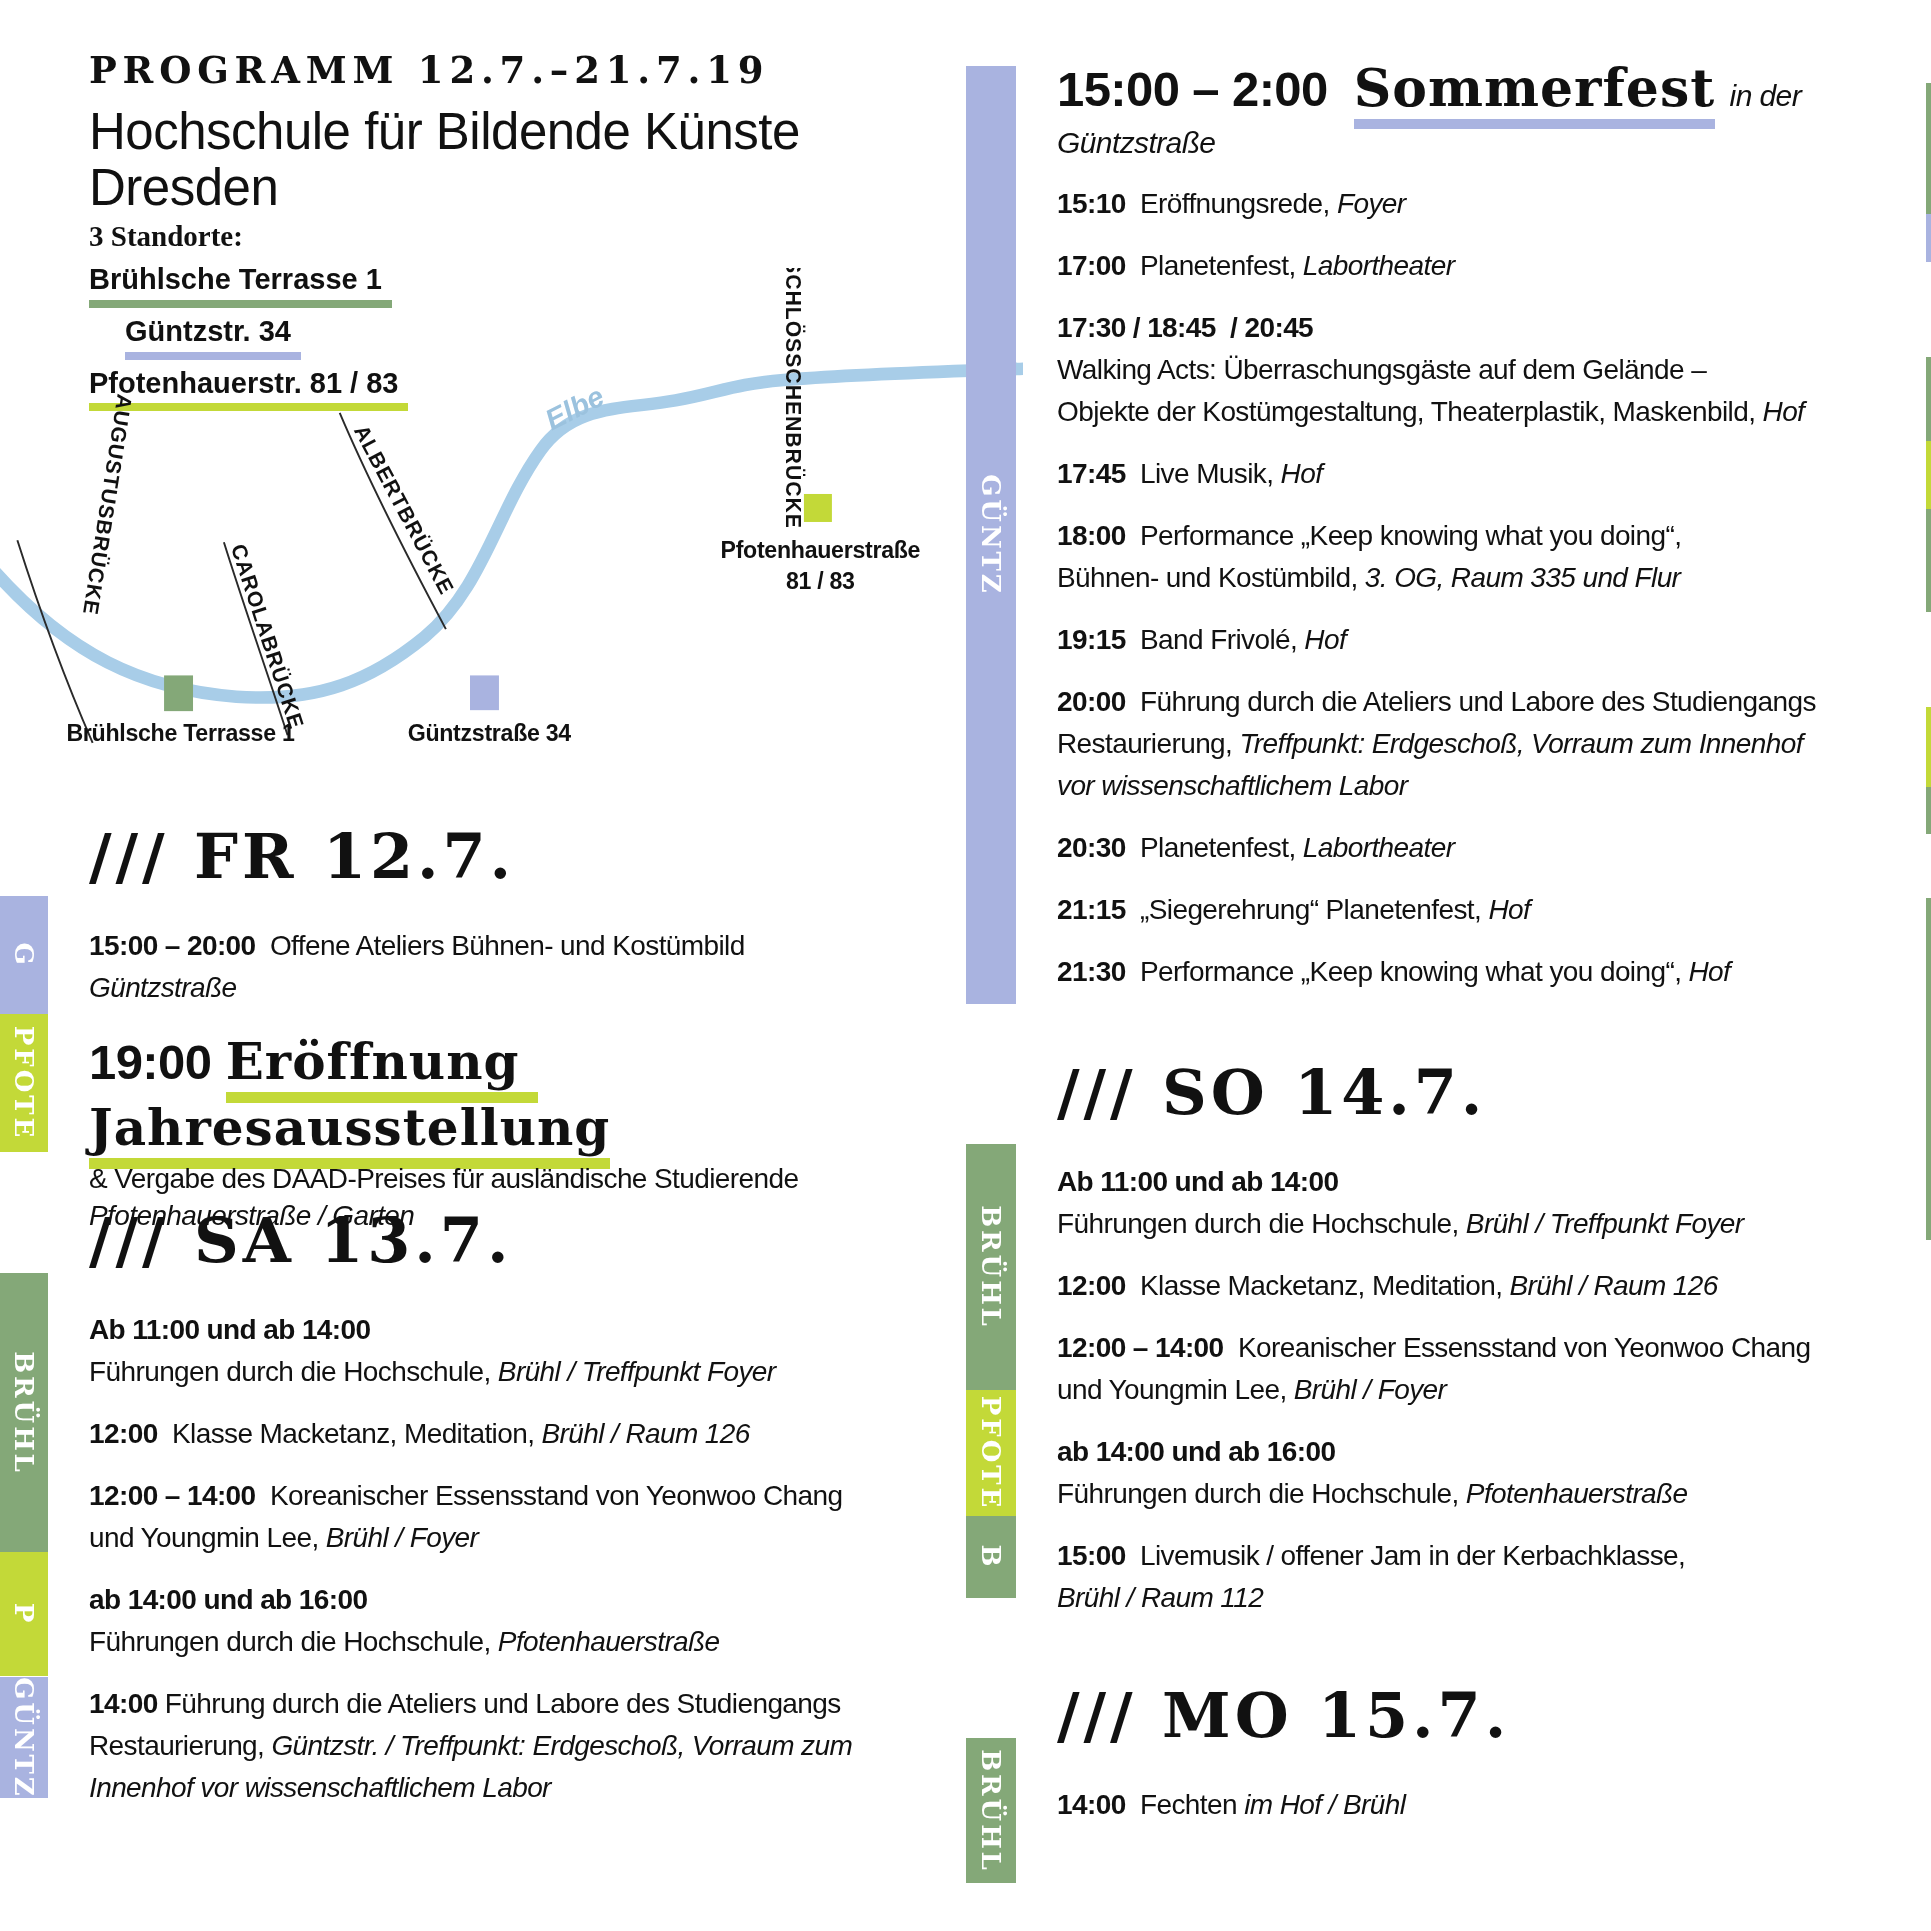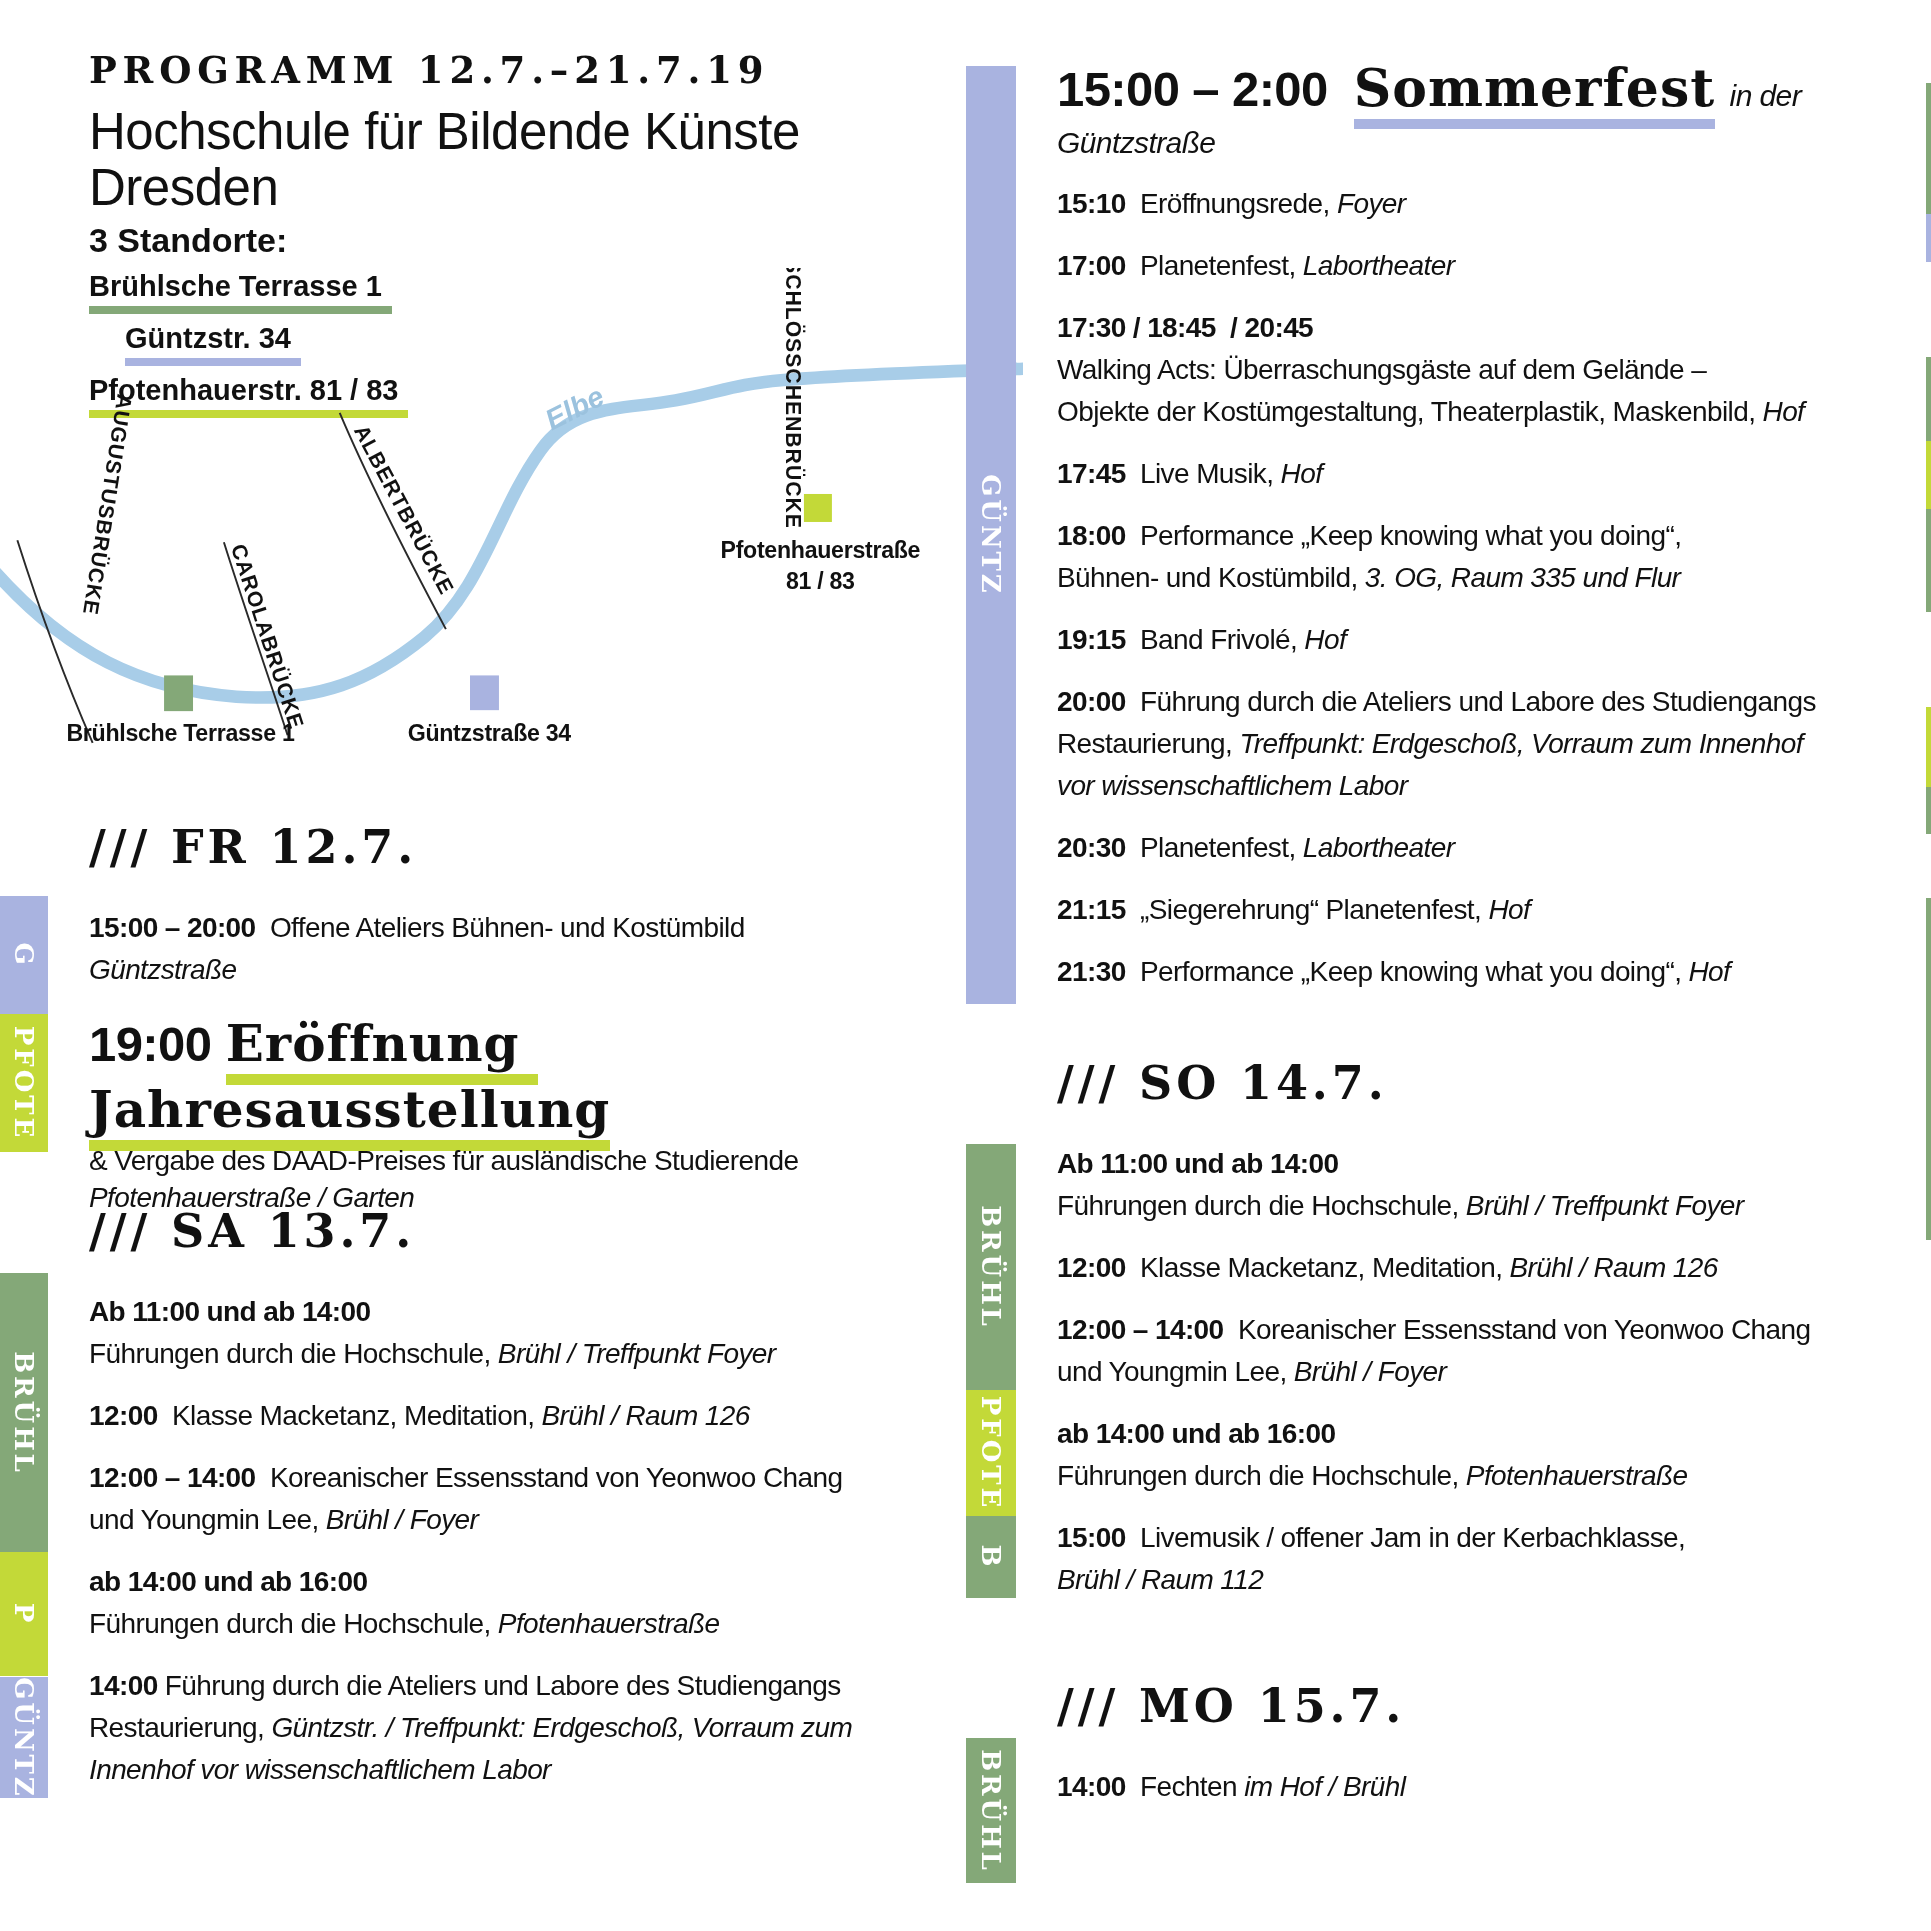--- a/index.html
+++ b/index.html
@@ -21,30 +21,30 @@
   
   .program-title{
     font-family:"DejaVu Serif",serif;font-weight:700;font-size:37px;
     letter-spacing:5.8px;margin:0;line-height:1.1;
   }
   .program-subtitle{
     font-size:51px;font-weight:400;letter-spacing:-0.5px;margin:13.5px 0 0 0;line-height:1.1;
   }
 
   
-  .loc-heading{font-size:34px;font-weight:700;margin:0 0 7.7px 0;line-height:1.3;}
+  .loc-heading{font-size:29px;font-weight:700;margin:0 0 7.7px 0;line-height:1.3;font-family:Liberation Serif, serif;}
   .loc-item{display:block;margin-bottom:7.7px;}
   .loc-item span{
     display:inline-block;font-size:29px;font-weight:700;line-height:1.15;
     border-bottom:8.7px solid #ccc;padding:0 9.7px 2.9px 0;
   }
 
   
   .day-heading{
-    font-family:"DejaVu Serif",serif;font-weight:700;font-size:46px;
+    font-family:"DejaVu Serif",serif;font-weight:700;font-size:62px;
     letter-spacing:3.9px;margin:0 0 33px 0;line-height:1.15;
   }
   .event{font-size:28px;letter-spacing:-0.6px;line-height:42px;margin:0 0 20px 0;white-space:pre-wrap;}
   .event.gap-sm{margin-top:14.5px;}
   .event.event-feature{line-height:1.32;}
   .r-text{font-weight:400;}
   .r-time{font-weight:700;}
   .r-time-lg{font-weight:700;font-size:49px;}
   .r-italic{font-style:italic;}
   .r-italic-lg{font-style:italic;font-size:30px;}

